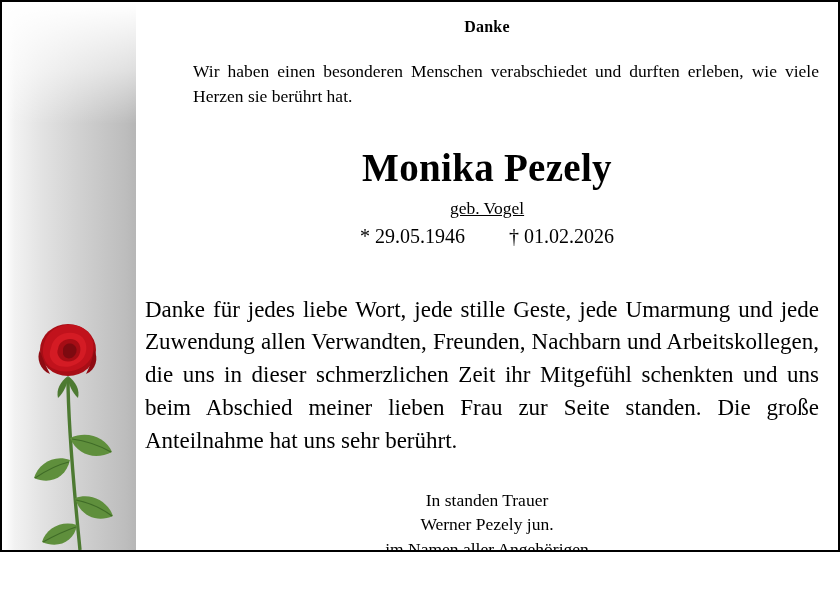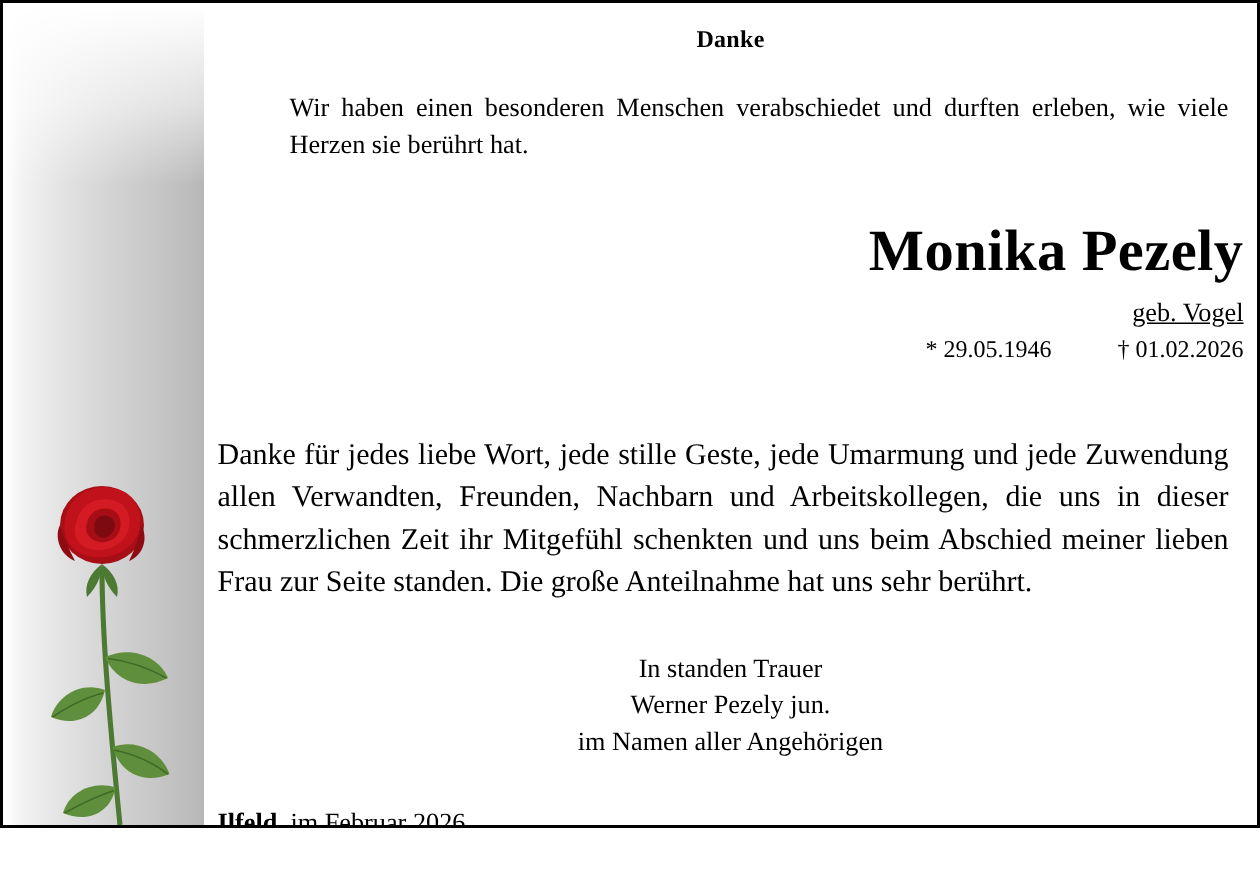--- a/index.html
+++ b/index.html
@@ -66,44 +66,44 @@
   .intro {
     margin-top: 23px;
     font-size: 17.5px;
     line-height: 1.42;
     text-align: justify;
     padding-right: 10px;
     margin-left: 48px;
   }
   .name-block {
     margin-top: 38px;
-    text-align: right;
+    text-align: center;
   }
   .deceased-name {
     font-size: 39px;
     font-weight: bold;
     letter-spacing: 0.3px;
     line-height: 1.1;
   }
   .maiden-name {
     font-size: 17.5px;
     margin-top: 8px;
     text-decoration: underline;
   }
   .dates {
-    font-size: 16px;
+    font-size: 20px;
     margin-top: 6px;
   }
   .dates .sep {
     display: inline-block;
     width: 44px;
   }
   .thanks-body {
     margin-top: 46px;
-    font-size: 20px;
+    font-size: 23px;
     line-height: 1.43;
     text-align: justify;
     padding-right: 10px;
   }
   .thanks-body p {
     margin: 0;
   }
   .mourners {
     margin-top: 30px;
     text-align: center;

